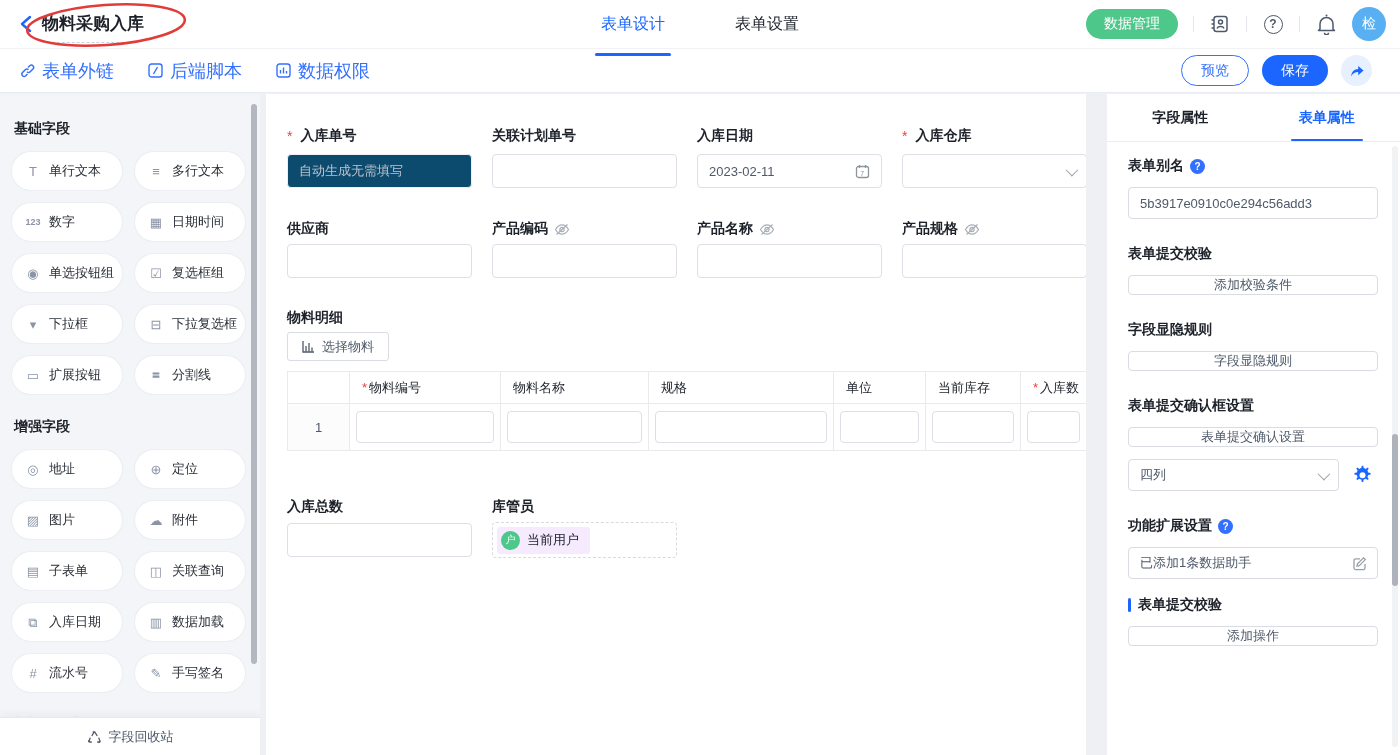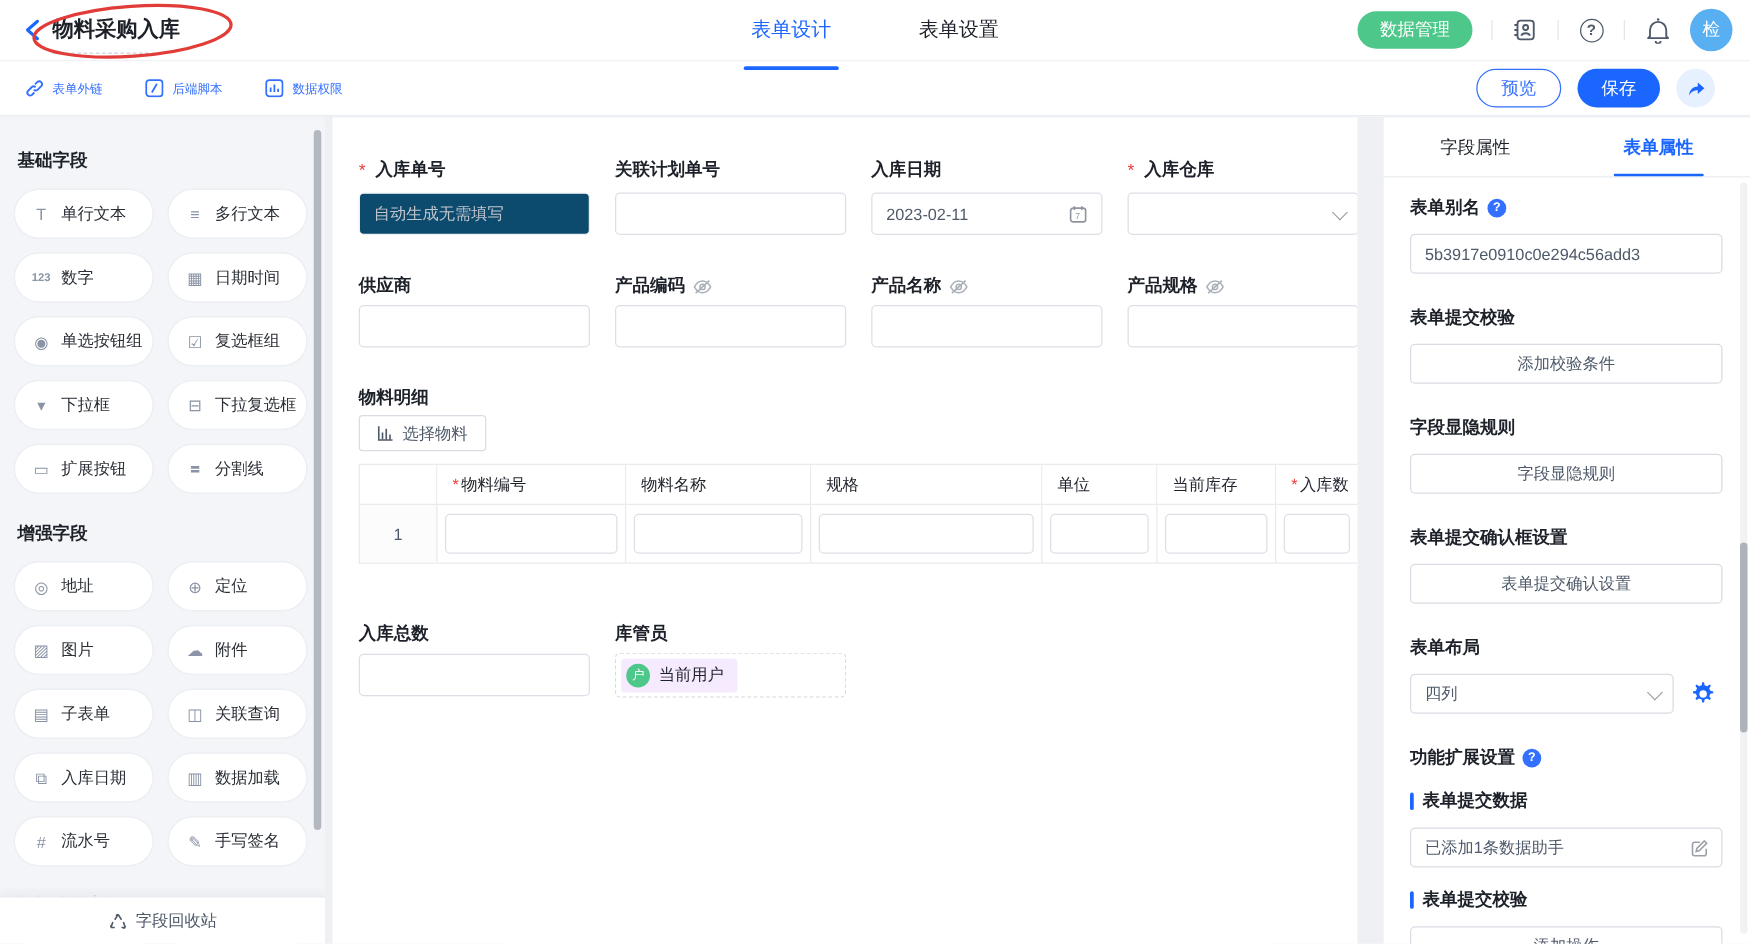--- a/index.html
+++ b/index.html
@@ -20,21 +20,21 @@
   .hdr-tab.active .tab-underline { position:absolute; left:-2px; right:-2px; bottom:0; height:3px; background:#1a66ff; border-radius:2px; }
   .hdr-right { position:absolute; right:14px; top:0; height:48px; display:flex; align-items:center; gap:15px; }
   .btn-green { height:30px; padding:0 18px; border-radius:15px; background:#4ec78a; color:#fff; font-size:14px; border:none; display:flex; align-items:center; cursor:pointer; }
   .v-div { width:1px; height:16px; background:#e3e6eb; }
   .hdr-ic { width:22px; height:22px; display:flex; align-items:center; justify-content:center; cursor:pointer; }
   .q-circle { width:19px; height:19px; border:1.6px solid #4e5969; border-radius:50%; font-size:12px; color:#4e5969; display:flex; align-items:center; justify-content:center; font-weight:700; }
   .avatar { width:34px; height:34px; border-radius:50%; background:#58b0f2; color:#fff; font-size:14px; display:flex; align-items:center; justify-content:center; cursor:pointer; }
   
   .toolbar { position:absolute; top:48px; left:0; width:1400px; height:45px; background:#fff; border-top:1px solid #f0f2f5; border-bottom:1px solid #e9edf1; display:flex; align-items:center; z-index:4; }
   .tb-links { display:flex; gap:34px; padding-left:20px; }
-  .tb-link { color:#3370ff; font-size:10px; display:flex; align-items:flex-end; gap:7px; cursor:pointer; }
+  .tb-link { color:#3370ff; font-size:18px; display:flex; align-items:center; gap:7px; cursor:pointer; }
   .tb-right { position:absolute; right:28px; display:flex; align-items:center; gap:13px; }
   .btn-outline { height:31px; padding:0 19px; border-radius:16px; border:1px solid #3370ff; background:#fff; color:#3370ff; font-size:14px; cursor:pointer; }
   .btn-primary { height:31px; padding:0 19px; border-radius:16px; border:none; background:#1a66ff; color:#fff; font-size:14px; cursor:pointer; }
   .btn-share { width:31px; height:31px; border-radius:50%; border:none; background:#e7f0fe; display:flex; align-items:center; justify-content:center; cursor:pointer; }
   
   .sidebar { position:absolute; top:94px; left:0; width:260px; bottom:0; background:#f3f5f8; overflow:hidden; }
   .sb-inner { padding:14px 12px 0 12px; }
   .sb-heading { font-size:14px; font-weight:700; color:#1d2129; margin:12px 0 14px 2px; }
   .sb-grid { display:grid; grid-template-columns:110px 110px; column-gap:13px; row-gap:13px; }
   .sb-pill { height:38px; background:#fff; border-radius:19px; display:flex; align-items:center; padding-left:13px; gap:8px; cursor:grab; box-shadow:0 0 0 1px rgba(228,231,236,.5); }
@@ -56,28 +56,28 @@
   .mt-h { height:32px; border-right:1px solid #e8eaee; border-bottom:1px solid #e8eaee; display:flex; align-items:center; padding-left:12px; font-size:13px; color:#1d2129; background:#fff; overflow:hidden; white-space:nowrap; }
   .mt-c { height:46px; border-right:1px solid #e8eaee; display:flex; align-items:center; padding:0 6px; overflow:hidden; }
   .mt-c.idx { justify-content:center; font-size:13px; color:#4e5969; background:#fcfcfd; }
   .mt-inp { width:100%; height:32px; border:1px solid #dcdfe6; border-radius:4px; background:#fff; }
   .dashed-box { position:absolute; width:185px; height:36px; border:1px dashed #d6dae1; border-radius:4px; background:#fff; display:flex; align-items:center; padding:4px; }
   .user-tag { height:27px; background:#f6eafe; border-radius:3px; display:flex; align-items:center; gap:7px; padding:0 11px 0 4px; font-size:13px; color:#1d2129; }
   .user-circ { width:19px; height:19px; border-radius:50%; background:#4ec78a; color:#fff; font-size:10px; display:flex; align-items:center; justify-content:center; }
   
   .panel { position:absolute; top:94px; left:1107px; width:293px; bottom:0; background:#fff; overflow:hidden; }
   .p-tabs { height:48px; display:flex; border-bottom:1px solid #e9edf1; }
-  .p-tab { flex:1; display:flex; align-items:center; justify-content:center; font-size:14px; color:#1d2129; position:relative; cursor:pointer; }
+  .p-tab { flex:1; display:flex; align-items:center; justify-content:center; font-size:14px; color:#1d2129; position:relative; cursor:pointer;font-weight:bold; }
   .p-tab.active { color:#1a66ff; font-weight:700; }
   .p-tab.active .p-underline { position:absolute; bottom:0; left:50%; transform:translateX(-50%); width:72px; height:2.5px; background:#1a66ff; border-radius:2px; }
   .p-body { padding:15px 22px 0 21px; }
   .p-label { font-size:14px; font-weight:700; color:#1d2129; display:flex; align-items:center; gap:6px; }
   .help-dot { width:15px; height:15px; border-radius:50%; background:#3370ff; color:#fff; font-size:10px; font-weight:700; display:flex; align-items:center; justify-content:center; cursor:pointer; }
   .p-input { margin-top:12px; width:250px; height:32px; border:1px solid #d9dce3; border-radius:4px; display:flex; align-items:center; padding:0 11px; font-size:13px; color:#4e5969; background:#fff; }
-  .p-btn { margin-top:12px; width:250px; height:32px; border:1px solid #d9dce3; border-radius:4px; background:#fff; font-size:13px; color:#4e5969; display:flex; align-items:center; justify-content:center; cursor:pointer; }
+  .p-btn { margin-top:12px; width:250px; height:20px; border:1px solid #d9dce3; border-radius:4px; background:#fff; font-size:13px; color:#4e5969; display:flex; align-items:center; justify-content:center; cursor:pointer; }
   .gap28 { margin-top:26px; }
   .layout-row { margin-top:12px; display:flex; align-items:center; gap:13px; }
   .p-select { width:211px; height:32px; border:1px solid #d9dce3; border-radius:4px; display:flex; align-items:center; padding:0 11px; font-size:13px; color:#4e5969; cursor:pointer; background:#fff; }
   .sub-head { margin-top:17px; display:flex; align-items:center; gap:7px; font-size:14px; font-weight:700; color:#1d2129; }
   .blue-bar { width:3px; height:14px; background:#1a66ff; border-radius:2px; }
   .edit-box { margin-top:12px; width:250px; height:32px; border:1px solid #d9dce3; border-radius:4px; display:flex; align-items:center; padding:0 10px 0 11px; font-size:13px; color:#4e5969; background:#fff; }
   .p-scroll-track { position:absolute; right:2px; top:52px; bottom:8px; width:6px; background:#f1f2f4; border-radius:3px; }
   .p-scroll-thumb { position:absolute; right:2px; top:340px; width:6px; height:152px; background:#aeb3bb; border-radius:3px; }
   svg { display:block; }
 </style>
@@ -439,43 +439,38 @@
 
     <div class="p-label gap28">表单提交校验</div>
     <button class="p-btn">添加校验条件</button>
 
     <div class="p-label gap28">字段显隐规则</div>
     <button class="p-btn">字段显隐规则</button>
 
     <div class="p-label gap28">表单提交确认框设置</div>
     <button class="p-btn">表单提交确认设置</button>
 
-    <div class="p-label gap28">表单布局</div>
     <div class="layout-row">
       <div class="p-select">
         <span>四列</span>
         <span class="chev"></span>
       </div>
       <span>
         <svg width="21" height="21" viewBox="0 0 21 21" fill="#1a66ff">
           <path d="M10.5 0.8 l1.4 0 l0.5 2.4 a7.4 7.4 0 0 1 2 0.8 l2-1.3 l1 1 l-1.3 2 a7.4 7.4 0 0 1 0.8 2 l2.4 0.5 l0 1.4 l-2.4 0.5 a7.4 7.4 0 0 1 -0.8 2 l1.3 2 l-1 1 l-2-1.3 a7.4 7.4 0 0 1 -2 0.8 l-0.5 2.4 l-1.4 0 l-0.5-2.4 a7.4 7.4 0 0 1 -2-0.8 l-2 1.3 l-1-1 l1.3-2 a7.4 7.4 0 0 1 -0.8-2 l-2.4-0.5 l0-1.4 l2.4-0.5 a7.4 7.4 0 0 1 0.8-2 l-1.3-2 l1-1 l2 1.3 a7.4 7.4 0 0 1 2-0.8 Z" transform="translate(-0.7 -0.1)"></path>
           <circle cx="10.5" cy="10.2" r="3" fill="#fff"></circle>
         </svg>
       </span>
     </div>
 
     <div class="p-label gap28">
       <span>功能扩展设置</span>
       <span class="help-dot">?</span>
     </div>
 
-    <div class="sub-head">
-      <span class="blue-bar"></span>
-      <span>表单提交数据</span>
-    </div>
     <div class="edit-box">
       <span>已添加1条数据助手</span>
       <span style="margin-left:auto">
         <svg width="15" height="15" viewBox="0 0 15 15" fill="none" stroke="#9aa0a8" stroke-width="1.3">
           <path d="M13 8 L13 12 a1.6 1.6 0 0 1 -1.6 1.6 L3.6 13.6 a1.6 1.6 0 0 1 -1.6 -1.6 L2 4.4 a1.6 1.6 0 0 1 1.6 -1.6 L8 2.8"></path>
           <path d="M11.5 1.8 l1.8 1.8 l-6 6 l-2.3 0.5 l0.5-2.3 Z"></path>
         </svg>
       </span>
     </div>
 

